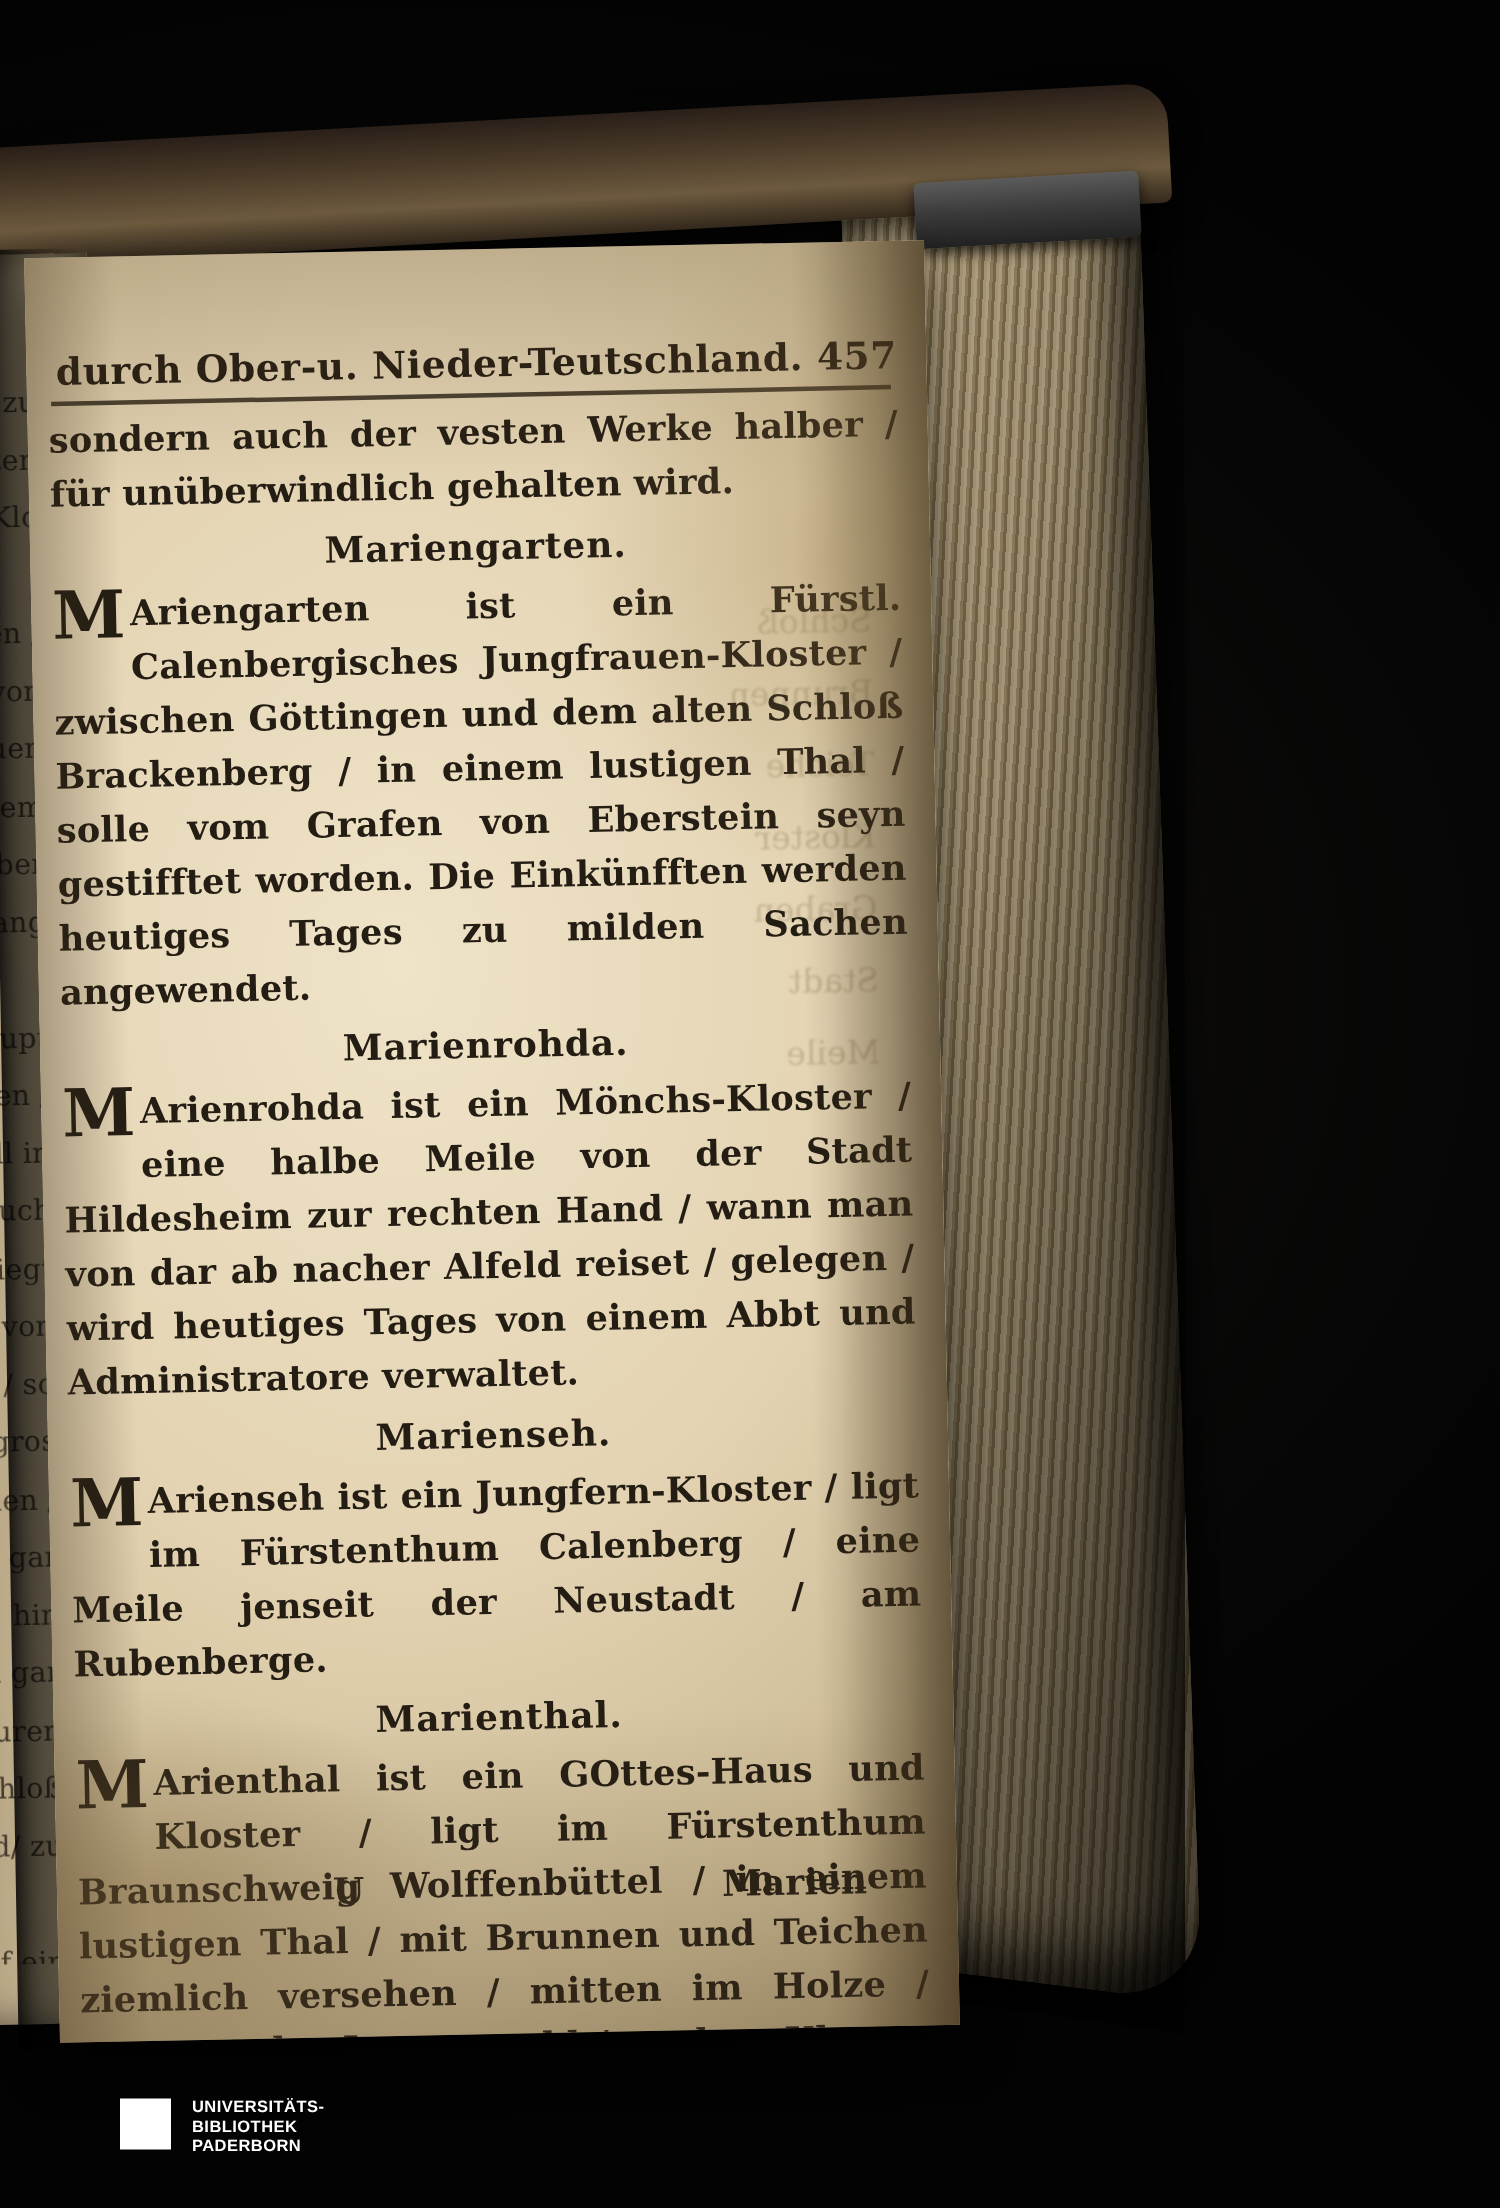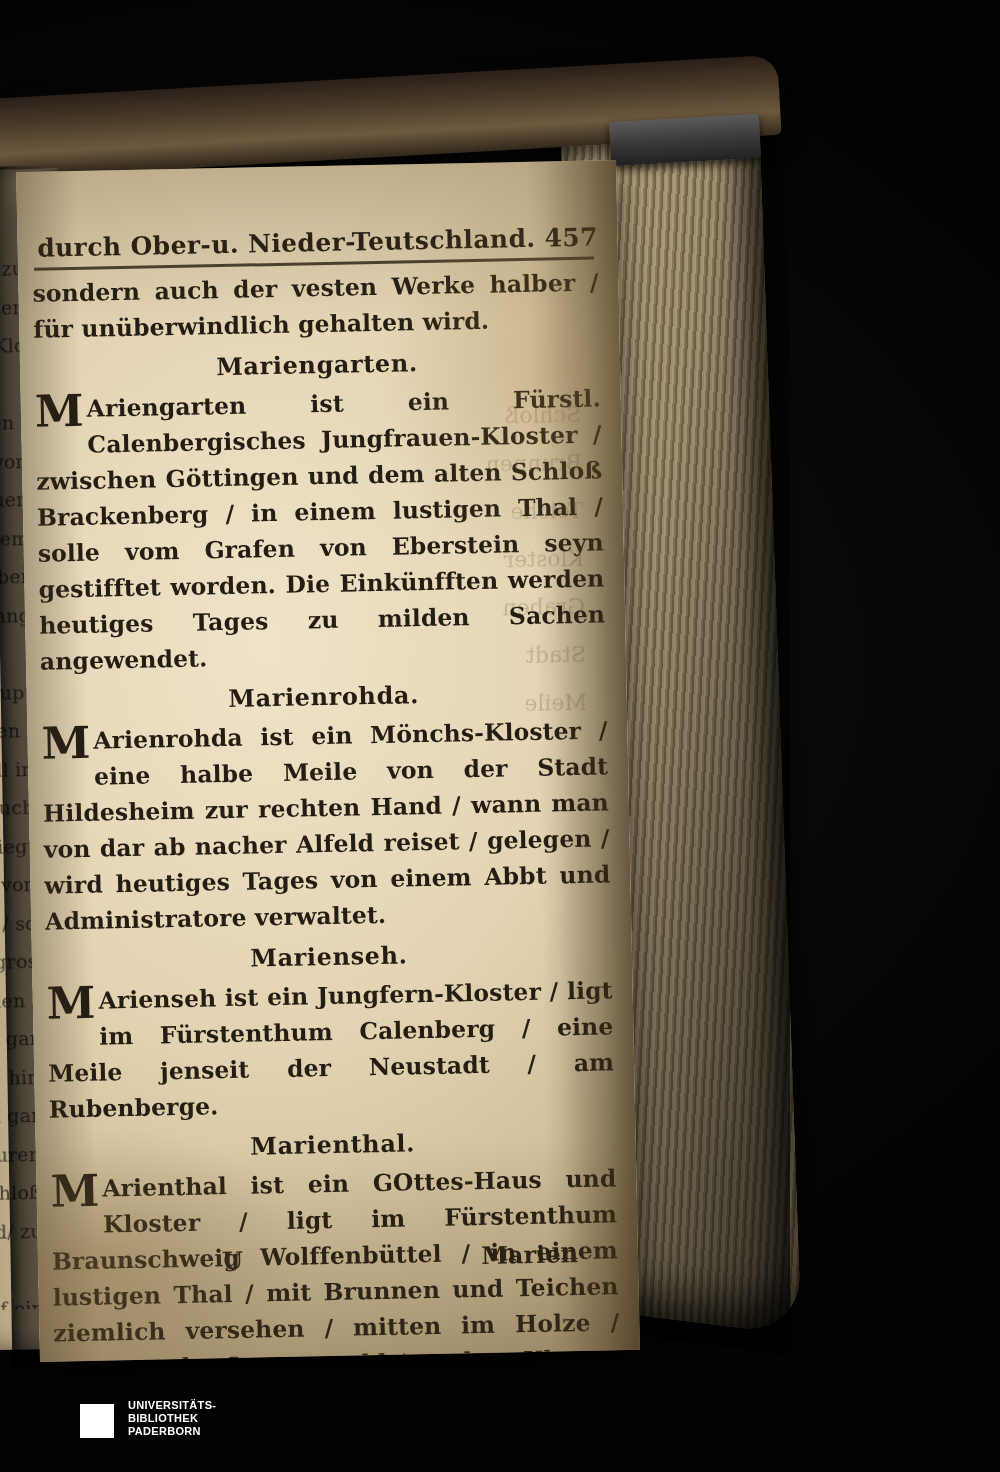--- a/index.html
+++ b/index.html
@@ -273,21 +273,21 @@
     background: linear-gradient(90deg, rgba(0,0,0,0) 0%, rgba(60,44,20,.30) 65%, rgba(40,28,12,.55) 100%);
     pointer-events: none;
   }
 
   
   .watermark {
     position: absolute;
     left: 40px;
     bottom: 34px;
     display: flex;
-    align-items: flex-end;
+    align-items: flex-start;
     gap: 14px;
     padding-left: 40px;
   }
   .wm-mark {
     width: 34px;
     height: 34px;
     background: #ffffff;
   }
   .wm-text {
     color: #ffffff;

